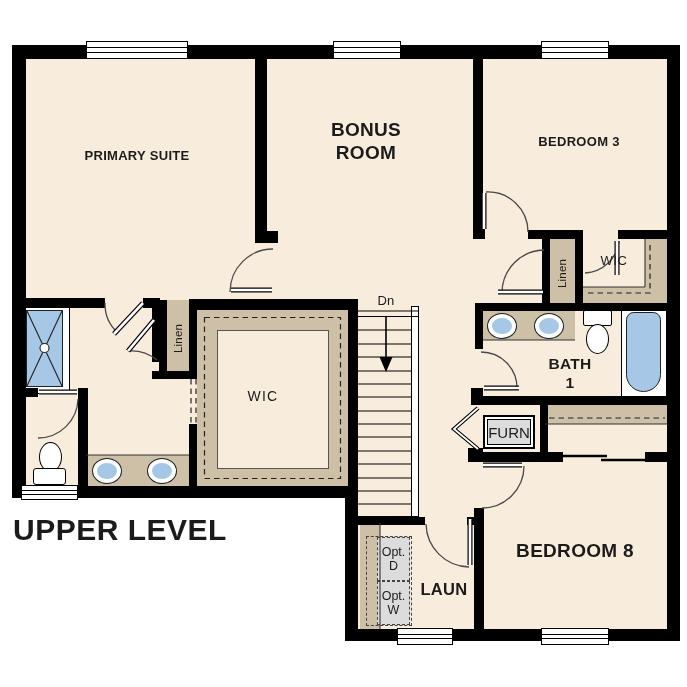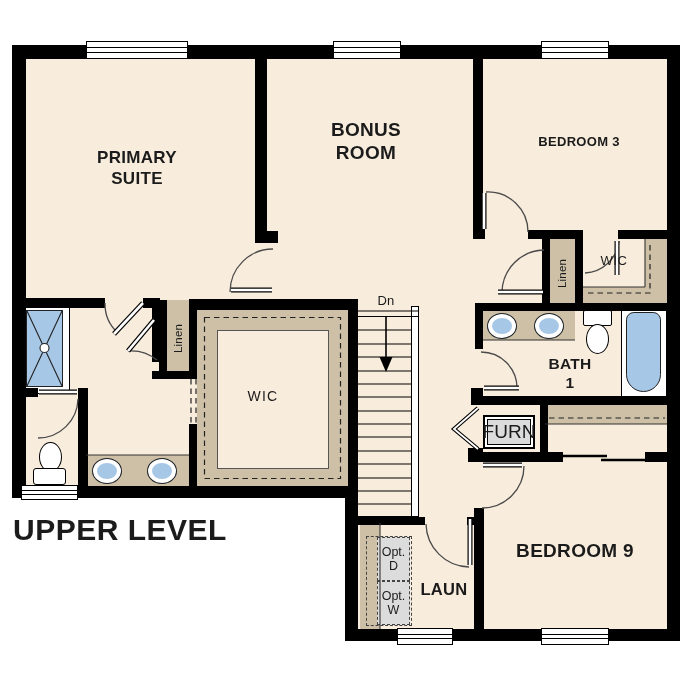--- a/index.html
+++ b/index.html
@@ -48,21 +48,21 @@
   <div class="sink" style="left:92px;top:458px;width:30px;height:26px"></div>
   <div class="sink" style="left:147px;top:458px;width:30px;height:26px"></div>
   <div class="sink" style="left:487px;top:313px;width:30px;height:26px"></div>
   <div class="sink" style="left:534px;top:313px;width:30px;height:26px"></div>
   <div class="fix" style="left:583px;top:310px;width:29px;height:16px;border-radius:2px"></div>
   <div class="fix" style="left:586px;top:324px;width:23px;height:30px;border-radius:50%"></div>
   <div class="fix" style="left:621px;top:308px;width:46px;height:89px"></div>
   <div class="abs" style="left:626px;top:312px;width:35px;height:80px;background:#a7c7e7;border:1.2px solid #222;box-sizing:border-box;border-radius:8px 8px 18px 18px"></div>
 
   <div class="abs" style="left:483px;top:415px;width:52px;height:34px;background:#fff;border:2px solid #000;box-sizing:border-box;padding:2px">
-    <div style="width:100%;height:100%;background:#dcdcdc;border:1px solid #000;box-sizing:border-box;display:flex;align-items:center;justify-content:center;font-size:19px;color:#1b1b1b">FURN</div>
+    <div style="width:100%;height:100%;background:#dcdcdc;border:1px solid #000;box-sizing:border-box;display:flex;align-items:center;justify-content:center;font-size:15px;color:#1b1b1b">FURN</div>
   </div>
 
   <div class="abs" style="left:377px;top:537px;width:33px;height:44px;background:#dcdcdc;border:1.3px dashed #444;box-sizing:border-box;display:flex;align-items:center;justify-content:center;text-align:center;font-size:12.5px;line-height:1.15;color:#1b1b1b">Opt. D</div>
   <div class="abs" style="left:377px;top:581px;width:33px;height:44px;background:#dcdcdc;border:1.3px dashed #444;box-sizing:border-box;display:flex;align-items:center;justify-content:center;text-align:center;font-size:12.5px;line-height:1.15;color:#1b1b1b">Opt. W</div>
   <div class="abs" style="left:366px;top:536px;width:46px;height:90px;border:1.2px dashed #444;box-sizing:border-box"></div>
 
   <div class="wall" style="left:12px;top:45px;width:668px;height:14px"></div>
   <div class="wall" style="left:12px;top:45px;width:14px;height:453px"></div>
   <div class="wall" style="left:12px;top:486px;width:346px;height:12px"></div>
   <div class="wall" style="left:345px;top:486px;width:13px;height:155px"></div>
@@ -180,24 +180,24 @@
         <line x1="484" y1="193" x2="484" y2="229"></line>
           <line x1="617" y1="241" x2="617" y2="275"></line>
         <line x1="498" y1="292" x2="543" y2="292"></line>
           <line x1="484" y1="388" x2="519" y2="388"></line>
         <line x1="483" y1="465" x2="522" y2="465"></line>
           <line x1="470" y1="519" x2="470" y2="565"></line>
       </g>
     </g>
   </svg>
 
-  <div class="lbl" style="left:77px;top:148px;width:120px;font-size:17px">PRIMARY SUITE</div>
+  <div class="lbl" style="left:77px;top:148px;width:120px;font-size:13px">PRIMARY SUITE</div>
   <div class="lbl" style="left:321px;top:118px;width:90px;font-size:19px">BONUS ROOM</div>
   <div class="lbl nw" style="left:499px;top:134px;width:160px;font-size:13px">BEDROOM 3</div>
-  <div class="lbl nw" style="left:495px;top:539px;width:160px;font-size:19px">BEDROOM 9</div>
+  <div class="lbl nw" style="left:495px;top:539px;width:160px;font-size:19px">BEDROOM 8</div>
   <div class="lbl" style="left:547px;top:355px;width:46px;font-size:15.5px">BATH 1</div>
   <div class="lbl sm" style="left:238px;top:388px;width:50px;font-size:14px;letter-spacing:1.2px">WIC</div>
   <div class="lbl sm" style="left:592px;top:253px;width:44px;font-size:13px;letter-spacing:.6px">WIC</div>
   <div class="lbl sm vert" style="left:166px;top:308px;width:24px;height:60px;font-size:11.5px">Linen</div>
   <div class="lbl sm vert" style="left:549px;top:241px;width:27px;height:64px;font-size:11.5px">Linen</div>
   <div class="lbl sm" style="left:371px;top:293px;width:30px;font-size:13px">Dn</div>
   <div class="lbl" style="left:419px;top:579px;width:50px;font-size:16.5px">LAUN</div>
   <div class="lbl nw" style="left:13px;top:512px;font-size:30px;letter-spacing:.5px">UPPER LEVEL</div>
 
 </div>

